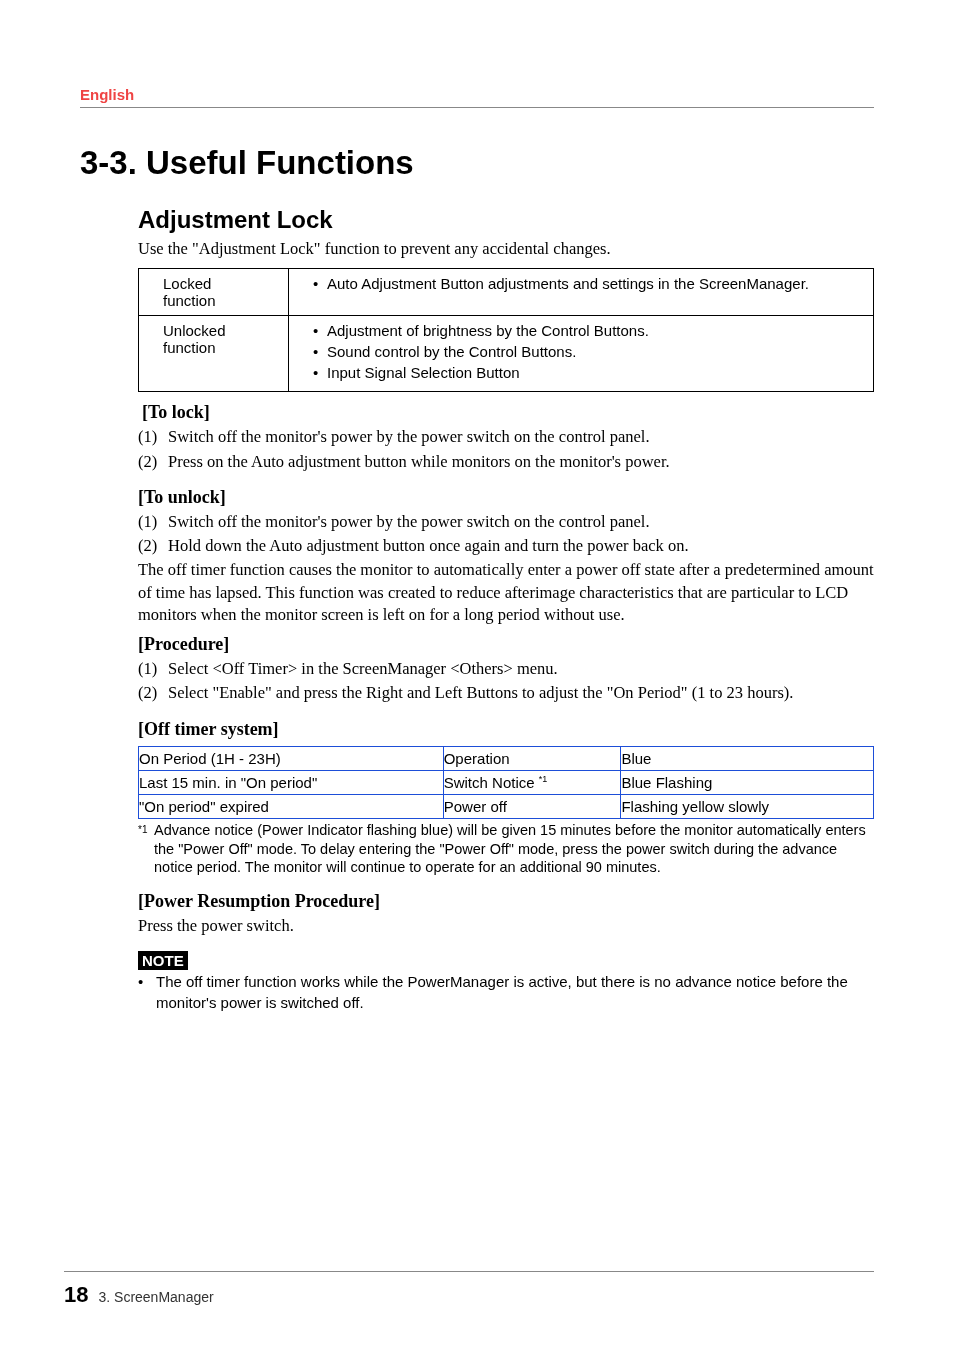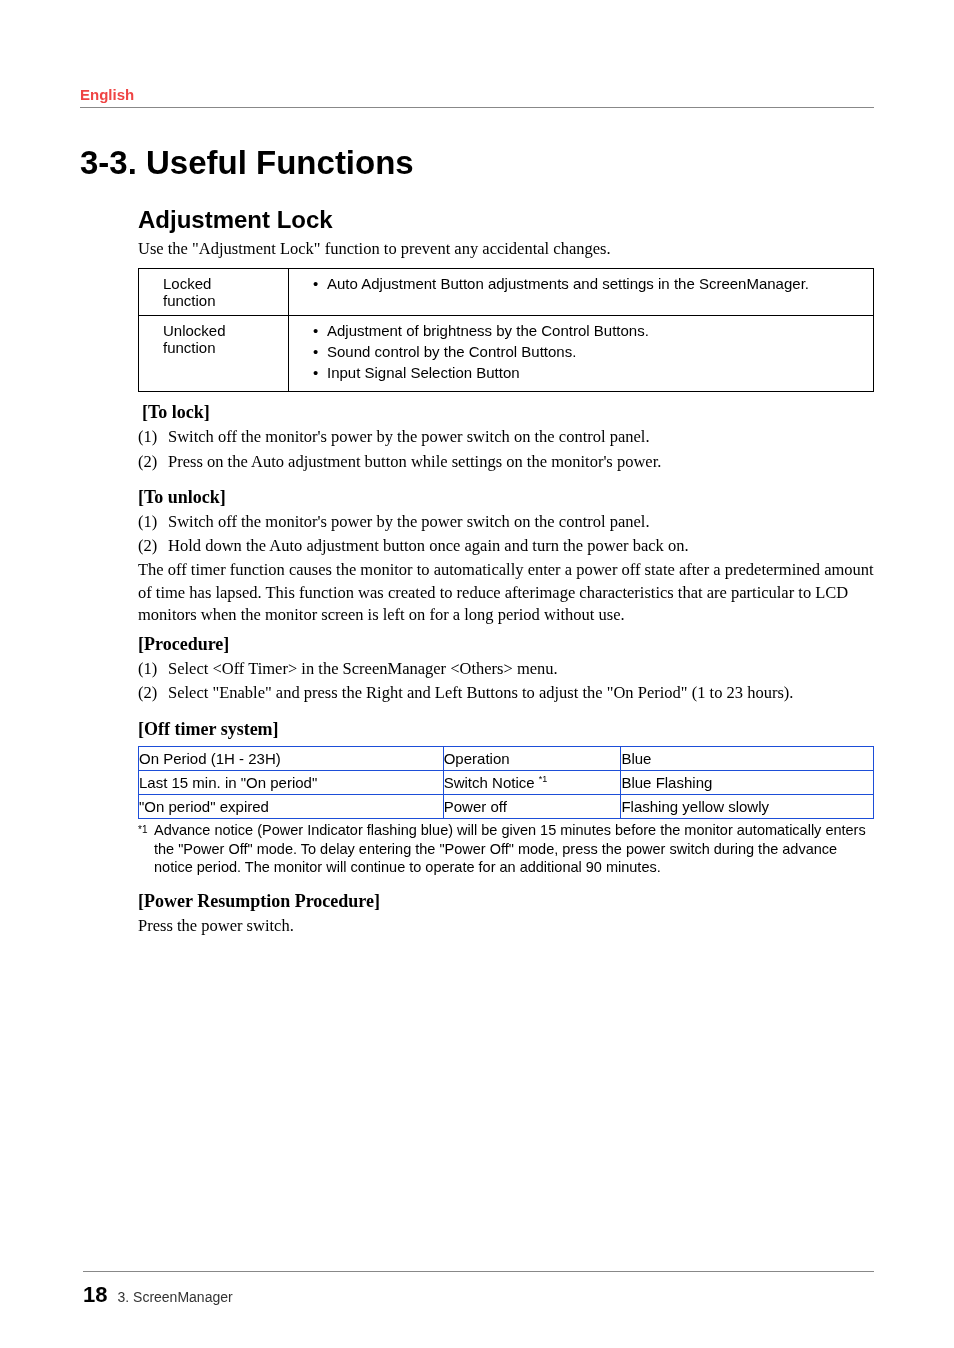--- a/index.html
+++ b/index.html
@@ -134,21 +134,21 @@
       display: flex;
       line-height: 1.35;
     }
     .note-bullet .dot {
       width: 18px;
       flex: none;
     }
     .footer {
       position: absolute;
       bottom: 40px;
-      left: 83px;
+      left: 64px;
       right: 80px;
     }
     .footer-rule {
       border-top: 1px solid #888;
       margin-bottom: 10px;
     }
     .footer-text {
       font-size: 14px;
       color: #333;
     }
@@ -203,21 +203,21 @@
     </table>
 
   <div class="hblock">
     <div class="bold-serif" style="margin-left:4px">[To lock]</div>
     <div class="num-line">
         <span class="n">(1)</span>
         <span>Switch off the monitor's power by the power switch on the control panel.</span>
       </div>
     <div class="num-line">
         <span class="n">(2)</span>
-        <span>Press on the Auto adjustment button while settings on the monitor's power.</span>
+        <span>Press on the Auto adjustment button while monitors on the monitor's power.</span>
       </div>
   </div>
 
   <div class="hblock gap-sm">
     <div class="bold-serif">[To unlock]</div>
     <div class="num-line">
         <span class="n">(1)</span>
         <span>Switch off the monitor's power by the power switch on the control panel.</span>
       </div>
     <div class="num-line">
@@ -265,20 +265,27 @@
       <span class="fn-mark">*1</span>
       <span>Advance notice (Power Indicator flashing blue) will be given 15 minutes before the monitor automatically enters the "Power Off" mode. To delay entering the "Power Off" mode, press the power switch during the advance notice period. The monitor will continue to operate for an additional 90 minutes.</span>
     </div>
   </div>
 
   <div class="hblock gap-sm">
     <div class="bold-serif">[Power Resumption Procedure]</div>
     <p class="serif lead-text" style="margin-bottom:0">Press the power switch.</p>
   </div>
 
+  <div class="hblock gap-sm">
+    <span class="note-badge">NOTE</span>
+    <div class="note-bullet">
+      <span class="dot">•</span>
+      <span>The off timer function works while the PowerManager is active, but there is no advance notice before the monitor's power is switched off.</span>
+    </div>
+  </div>
 </div>
 
 <div class="footer">
   <div class="footer-rule"></div>
   <div class="footer-text">
     <span class="pg">18</span><span>3. ScreenManager</span>
   </div>
 </div>
 
 </body></html>

